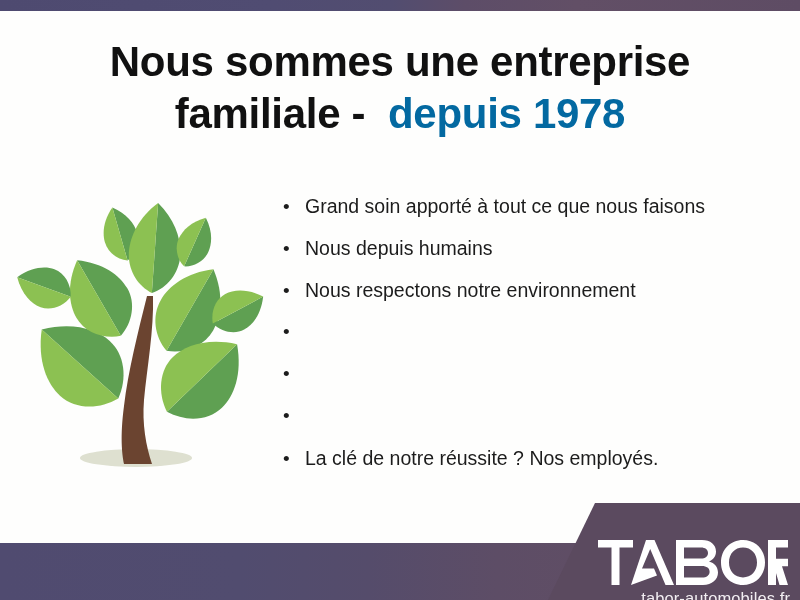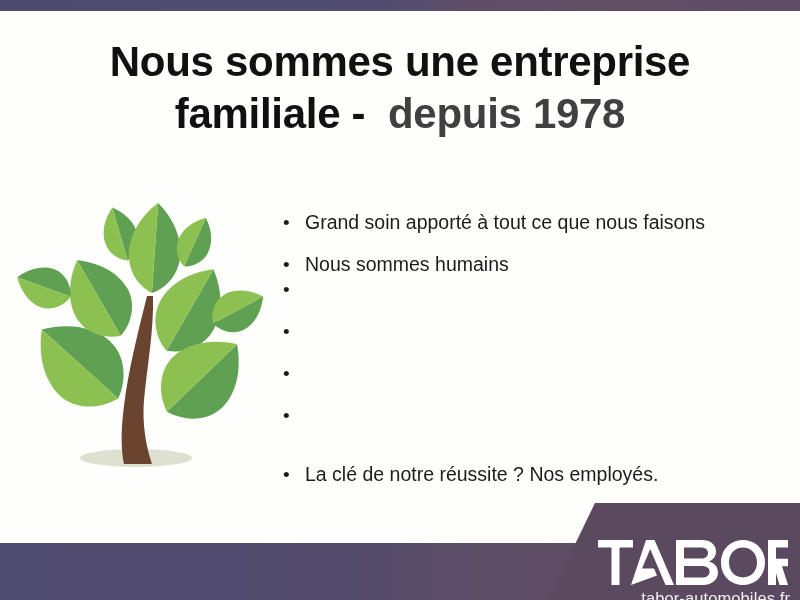--- a/index.html
+++ b/index.html
@@ -48,21 +48,21 @@
   .title-line {
     font-family: "Liberation Sans Narrow", "Liberation Sans", sans-serif;
     font-weight: bold;
     font-size: 42px;
     line-height: 52px;
     letter-spacing: -0.3px;
     color: #111111;
     white-space: nowrap;
   }
   .title-accent {
-    color: #404040;
+    color: #0369a1;
   }
   .title-dash {
     color: #111111;
   }
 
   
   .tree-wrap {
     position: absolute;
     left: 14px;
     top: 192px;
@@ -94,21 +94,20 @@
     line-height: 28px;
     color: #1c1c1c;
     text-align: left;
   }
   .bullet-text {
     font-family: "Liberation Sans Narrow", "Liberation Sans", sans-serif;
     font-size: 19.5px;
     line-height: 28px;
     color: #1c1c1c;
     white-space: nowrap;
-    margin-top: 16px;
   }
 
   
   .bottom-band {
     position: absolute;
     left: 0;
     top: 543px;
     width: 800px;
     height: 57px;
     background: linear-gradient(90deg,
@@ -228,24 +227,25 @@
     </svg>
   </div>
 
   <div class="bullets">
     <div class="bullet-row">
       <span class="bullet-dot">•</span>
       <span class="bullet-text">Grand soin apporté à tout ce que nous faisons</span>
     </div>
     <div class="bullet-row">
       <span class="bullet-dot">•</span>
-      <span class="bullet-text">Nous sommes humains</span>
-    </div>
-    <div class="bullet-row">
-      <span class="bullet-dot">•</span>
+      <span class="bullet-text">Nous depuis humains</span>
+    </div>
+    <div class="bullet-row">
+      <span class="bullet-dot">•</span>
+      <span class="bullet-text">Nous respectons notre environnement</span>
     </div>
     <div class="bullet-row">
       <span class="bullet-dot">•</span>
     </div>
     <div class="bullet-row">
       <span class="bullet-dot">•</span>
     </div>
     <div class="bullet-row">
       <span class="bullet-dot">•</span>
     </div>

